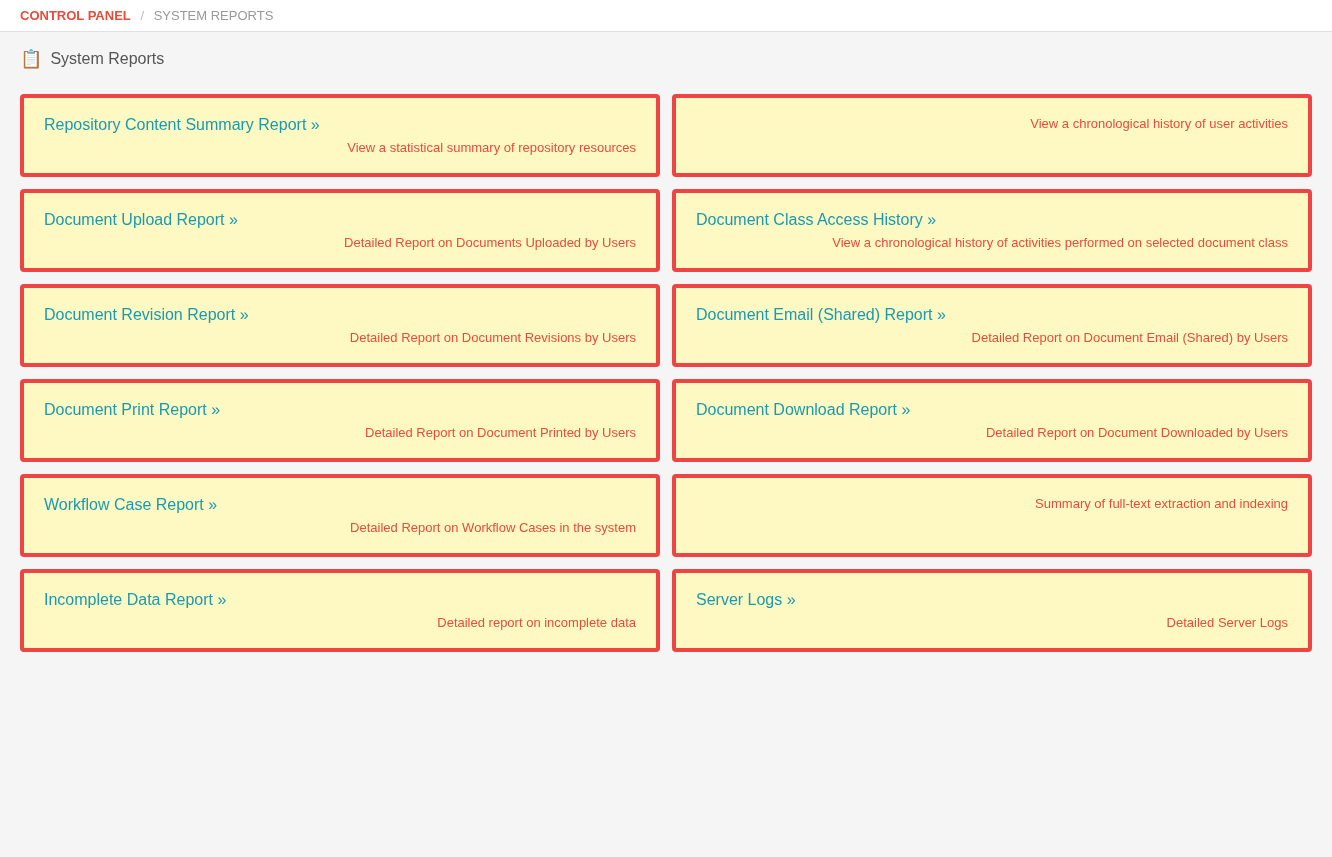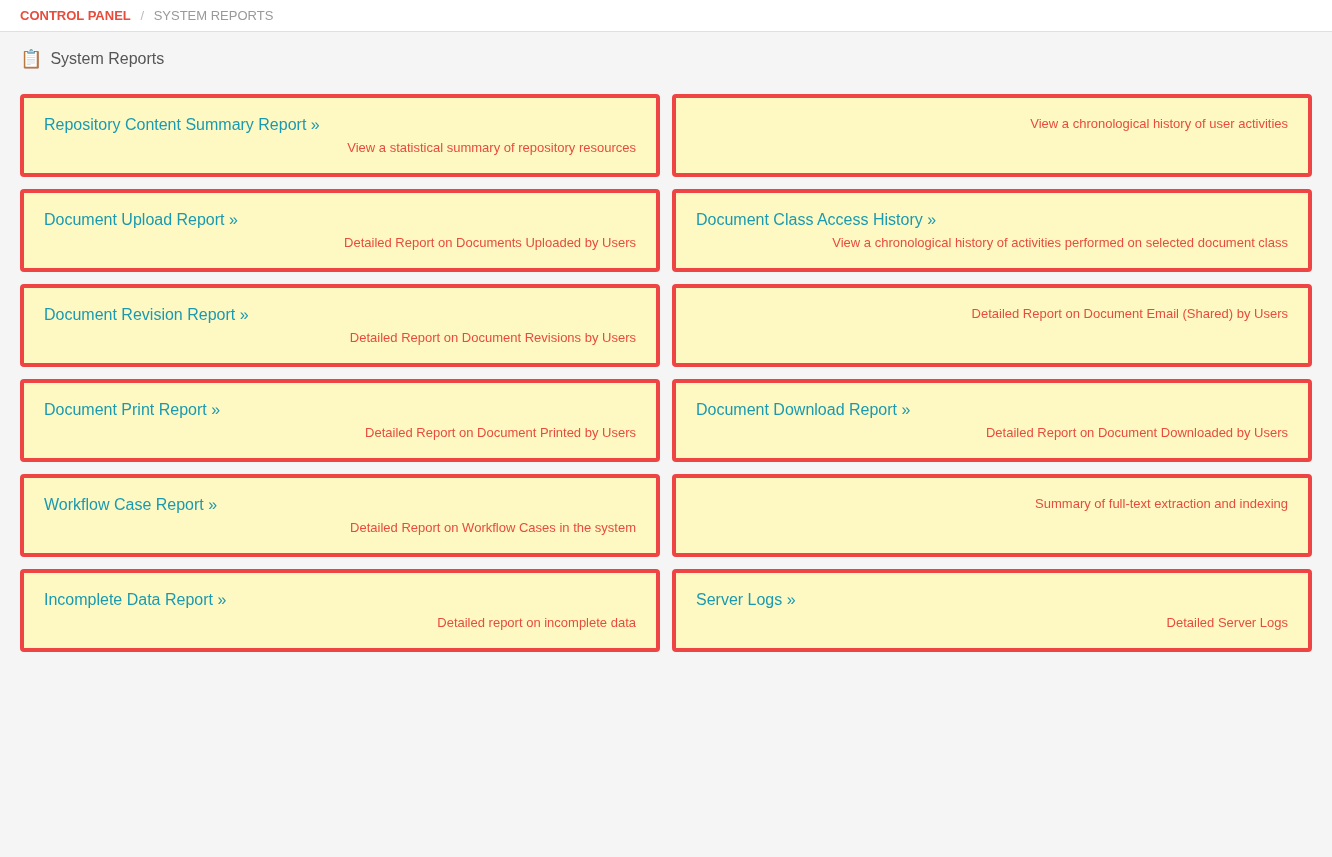--- a/index.html
+++ b/index.html
@@ -103,20 +103,21 @@
       </div>
       <div class="report-card">
         <div class="report-card-title">Document Class Access History »</div>
         <div class="report-card-desc">View a chronological history of activities performed on selected document class</div>
       </div>
       <div class="report-card">
         <div class="report-card-title">Document Revision Report »</div>
         <div class="report-card-desc">Detailed Report on Document Revisions by Users</div>
       </div>
       <div class="report-card">
+        <div class="report-card-title">Document Email (Shared) Report »</div>
         <div class="report-card-desc">Detailed Report on Document Email (Shared) by Users</div>
       </div>
       <div class="report-card">
         <div class="report-card-title">Document Print Report »</div>
         <div class="report-card-desc">Detailed Report on Document Printed by Users</div>
       </div>
       <div class="report-card">
         <div class="report-card-title">Document Download Report »</div>
         <div class="report-card-desc">Detailed Report on Document Downloaded by Users</div>
       </div>

